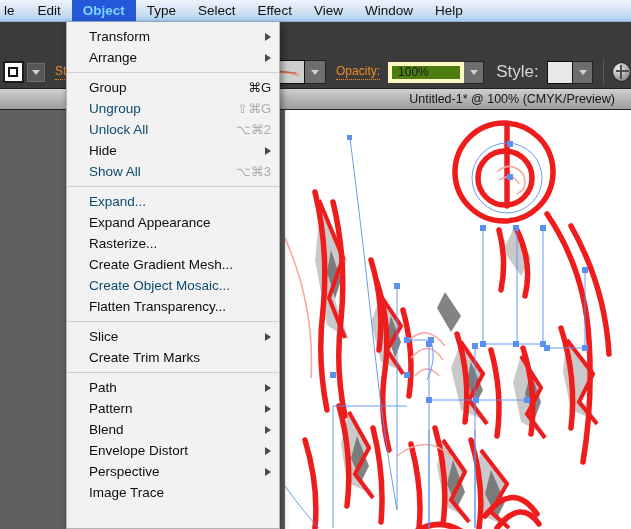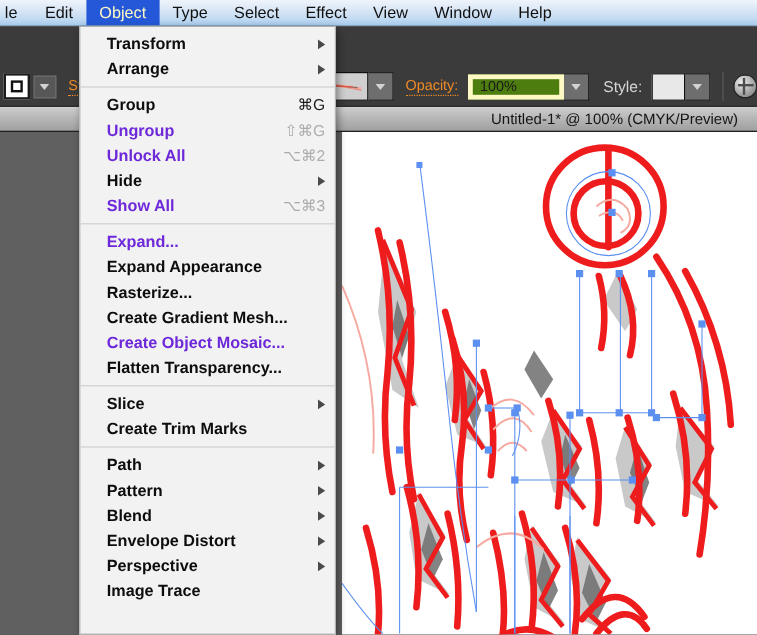--- a/index.html
+++ b/index.html
@@ -15,21 +15,21 @@
   .menubar{
     position:absolute;left:0;top:0;width:631px;height:22px;
     background:linear-gradient(to bottom,#eef4fb 0%,#dce8f6 35%,#c2dbf2 75%,#a8cbec 100%);
     display:flex;align-items:flex-end;box-sizing:border-box;
     border-bottom:1px solid #8fb2d4;
   }
   .menubar .mi{
     font-size:13.5px;color:#101010;padding:0 11px;line-height:21px;height:22px;
     white-space:nowrap;display:flex;align-items:center;
   }
-  .menubar .mi.active{background:#2558d8;color:#fef9c3;font-weight:normal;}
+  .menubar .mi.active{background:#2558d8;color:#7dd3fc;font-weight:bold;}
   .menubar .mi.first{padding-left:4px;padding-right:12px;}
 
   
   .ctrlbar{
     position:absolute;left:0;top:22px;width:631px;height:66px;
     background:#3b3b3b;
   }
   .ctrlbar-inner{
     position:absolute;left:0;top:34px;width:631px;height:32px;
     display:flex;align-items:center;
@@ -41,21 +41,21 @@
   .swatch-inner{width:10px;height:10px;border:2px solid #111;box-sizing:border-box;background:#fff;}
   .mini-drop{
     width:17px;height:17px;margin-left:3px;background:#575757;border:1px solid #6d6d6d;
     display:flex;align-items:center;justify-content:center;
   }
   .caret{width:0;height:0;border-left:4px solid transparent;border-right:4px solid transparent;border-top:5px solid #d2d2d2;}
   .lbl-orange{
     color:#f08a24;font-size:12px;margin-left:10px;
     border-bottom:1px dotted #f08a24;line-height:15px;white-space:nowrap;
   }
-  .lbl-plain{color:#d6d6d6;font-size:13px;margin-left:12px;white-space:nowrap;}
+  .lbl-plain{color:#d6d6d6;font-size:17px;margin-left:12px;white-space:nowrap;}
   .brush-box{
     width:100px;height:22px;background:#cfcfcf;border:1px solid #101010;
     display:flex;align-items:center;justify-content:center;overflow:hidden;
   }
   .combo-drop{
     width:20px;height:22px;background:#6e6e6e;border:1px solid #232323;border-left:none;
     display:flex;align-items:center;justify-content:center;
   }
   .val-box{
     width:80px;height:21px;background:#4d7c0f;border:4px solid #fef9c3;
@@ -101,22 +101,22 @@
     position:absolute;left:66px;top:22px;width:214px;height:507px;
     background:#f2f2f2;border:1px solid #b4b4b4;border-top:none;
     box-shadow:2px 3px 7px rgba(0,0,0,0.45);
     box-sizing:border-box;overflow:hidden;
     padding-top:4px;
   }
   .row{
     height:21px;display:flex;align-items:center;position:relative;
     padding-left:22px;padding-right:8px;box-sizing:border-box;
   }
-  .row .txt{font-size:13.5px;color:#0d0d0d;white-space:nowrap;font-weight:bold;}
-  .row.dim .txt{color:#6d28d9;}
+  .row .txt{font-size:13.5px;color:#0d0d0d;white-space:nowrap;}
+  .row.dim .txt{color:#0c4a6e;}
   .row .sc{
     margin-left:auto;font-size:13px;color:#1a1a1a;white-space:nowrap;
     font-family:"Liberation Sans","DejaVu Sans",sans-serif;
   }
   .row.dim .sc{color:#acacac;}
   .row .arrow{
     margin-left:auto;width:0;height:0;
     border-top:4.5px solid transparent;border-bottom:4.5px solid transparent;
     border-left:6px solid #4a4a4a;
   }

